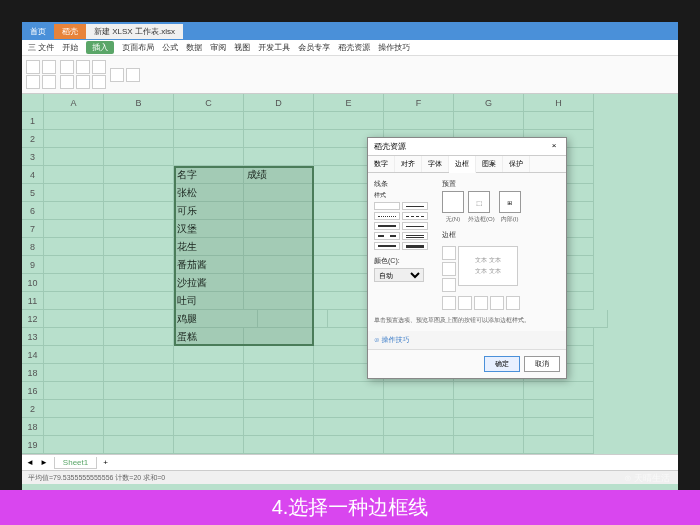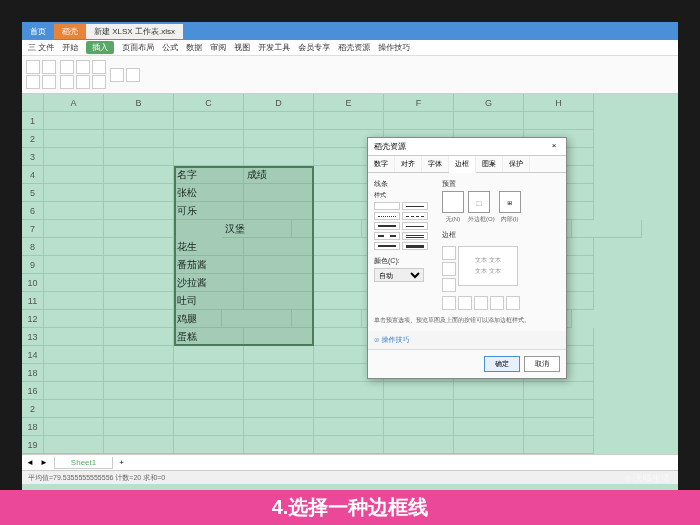--- a/index.html
+++ b/index.html
@@ -61,24 +61,24 @@
     .border-btns { display: flex; flex-wrap: wrap; gap: 2px; margin-top: 4px; }
     .border-btn { width: 14px; height: 14px; border: 1px solid #ccc; background: #fff; font-size: 6px; }
     .sample-text-grid { display: grid; grid-template-columns: 1fr 1fr; gap: 2px; font-size: 6px; }
     .hint-text { font-size: 6px; color: #666; margin-top: 6px; }
     .dialog-footer { padding: 6px; display: flex; justify-content: flex-end; gap: 4px; border-top: 1px solid #ddd; background: #fafafa; }
     .dialog-btn { padding: 2px 10px; font-size: 7px; border: 1px solid #999; background: #fff; cursor: pointer; }
     .dialog-btn.primary { background: #e8f0ff; border-color: #4a90d9; }
     .help-link { font-size: 7px; color: #3a7bc8; padding: 4px 6px; cursor: pointer; }
     
     .sheet-tabs { height: 16px; background: #fff; border-top: 1px solid #ccc; display: flex; align-items: center; font-size: 8px; padding: 0 4px; gap: 6px; }
-    .sheet-tab { padding: 1px 16px; border: 1px solid #ccc; border-top: none; color: #5aa668; }
+    .sheet-tab { padding: 1px 8px; border: 1px solid #ccc; border-top: none; color: #5aa668; }
     .status-bar { height: 14px; background: #f0f0f0; border-top: 1px solid #ccc; font-size: 7px; color: #666; display: flex; align-items: center; padding: 0 6px; gap: 10px; }
     
-    .caption-bar { position: absolute; bottom: 0; left: 0; right: 0; height: 35px; background: #ec4899; color: #fff; display: flex; align-items: center; justify-content: center; font-size: 20px; font-weight: bold; }
+    .caption-bar { position: absolute; bottom: 0; left: 0; right: 0; height: 35px; background: #d946ef; color: #fff; display: flex; align-items: center; justify-content: center; font-size: 20px; font-weight: normal; }
     .watermark { position: absolute; bottom: 40px; right: 30px; font-size: 9px; color: rgba(255,255,255,0.6); }
     
     .col-A{width:60px}.col-B{width:70px}.col-C{width:70px}.col-D{width:70px}.col-E{width:70px}.col-F{width:70px}.col-G{width:70px}.col-H{width:70px}
   </style>
 </head>
 <body>
 
 <div class="monitor-frame">
   <div class="monitor-inner">
 
@@ -228,21 +228,21 @@
                 <div class="cell" style="width: 70px;">可乐</div>
                 <div class="cell" style="width: 70px;"></div>
                 <div class="cell" style="width: 70px;"></div>
                 <div class="cell" style="width: 70px;"></div>
                 <div class="cell" style="width: 70px;"></div>
                 <div class="cell" style="width: 70px;"></div>
               </div>
               <div class="cell-row">
                 <div class="cell" style="width: 60px;"></div>
                 <div class="cell" style="width: 70px;"></div>
-                <div class="cell" style="width: 70px; margin-left: 48px;">汉堡</div>
+                <div class="cell" style="width: 70px;">汉堡</div>
                 <div class="cell" style="width: 70px;"></div>
                 <div class="cell" style="width: 70px;"></div>
                 <div class="cell" style="width: 70px;"></div>
                 <div class="cell" style="width: 70px;"></div>
                 <div class="cell" style="width: 70px;"></div>
               </div>
               <div class="cell-row">
                 <div class="cell" style="width: 60px;"></div>
                 <div class="cell" style="width: 70px;"></div>
                 <div class="cell" style="width: 70px;">花生</div>
@@ -278,21 +278,21 @@
                 <div class="cell" style="width: 70px;">吐司</div>
                 <div class="cell" style="width: 70px;"></div>
                 <div class="cell" style="width: 70px;"></div>
                 <div class="cell" style="width: 70px;"></div>
                 <div class="cell" style="width: 70px;"></div>
                 <div class="cell" style="width: 70px;"></div>
               </div>
               <div class="cell-row">
                 <div class="cell" style="width: 60px;"></div>
                 <div class="cell" style="width: 70px;"></div>
-                <div class="cell" style="width: 48px;">鸡腿</div>
+                <div class="cell" style="width: 84px;">鸡腿</div>
                 <div class="cell" style="width: 70px;"></div>
                 <div class="cell" style="width: 70px;"></div>
                 <div class="cell" style="width: 70px;"></div>
                 <div class="cell" style="width: 70px;"></div>
                 <div class="cell" style="width: 70px;"></div>
               </div>
               <div class="cell-row">
                 <div class="cell" style="width: 60px;"></div>
                 <div class="cell" style="width: 70px;"></div>
                 <div class="cell" style="width: 70px;">蛋糕</div>

